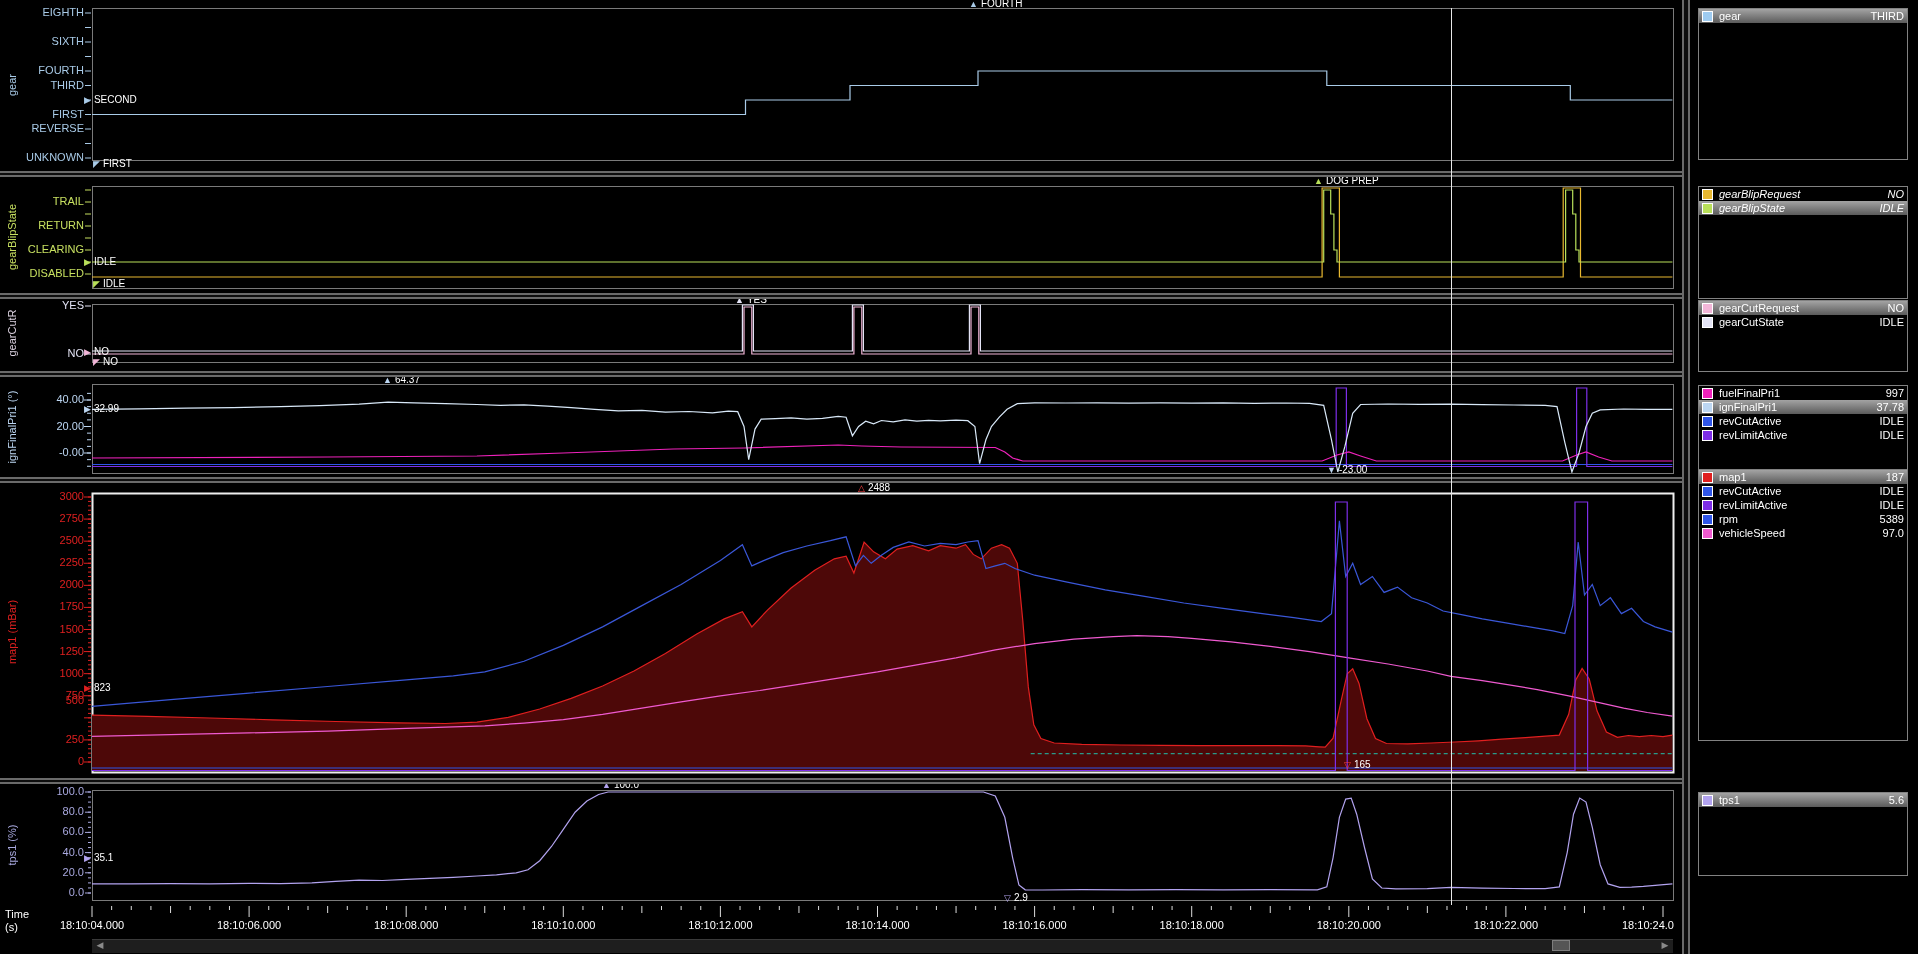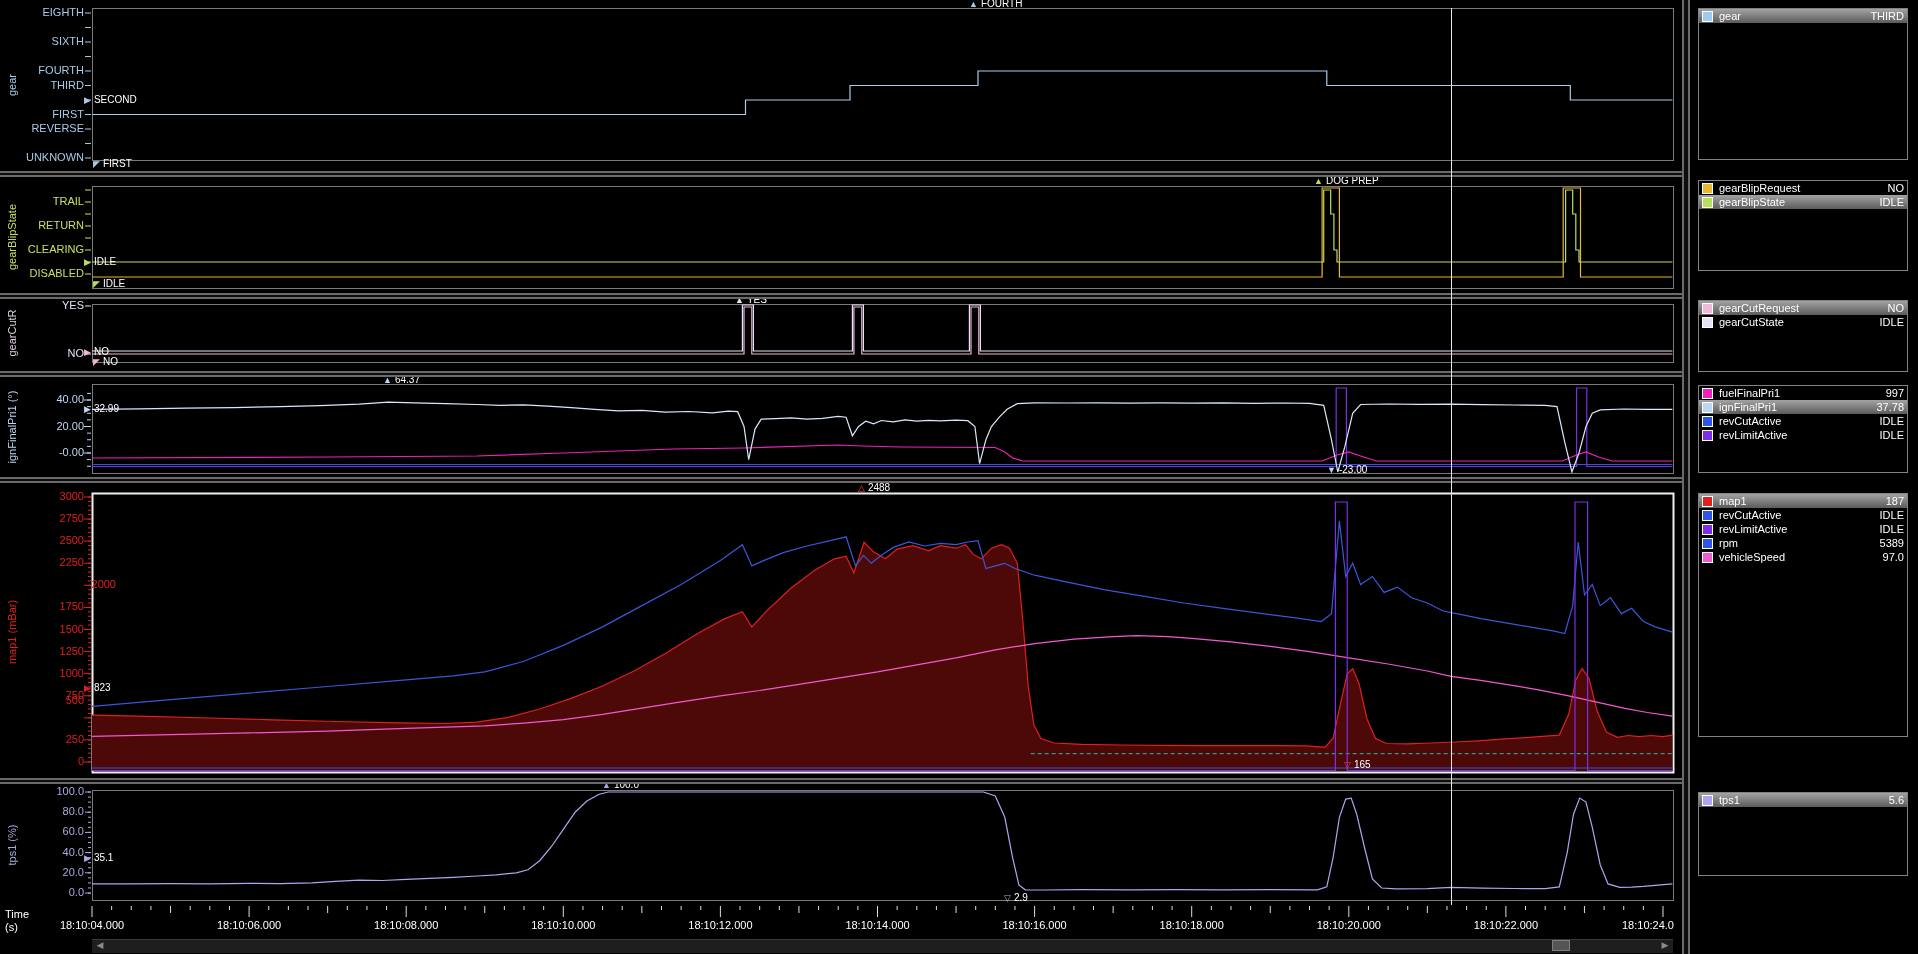--- a/index.html
+++ b/index.html
@@ -376,21 +376,21 @@
       <span class="mt">32.99</span>
     </div>
     <div class="marker" style="left: 1327px; top: 465px;">
       <span class="g" style="color: rgb(188, 214, 242);">▼</span>
       <span class="mt">-23.00</span>
     </div>
     <div class="alab" style="left: 0px; top: 490px; color: rgb(224, 32, 32);">3000</div>
     <div class="alab" style="left: 0px; top: 512.083px; color: rgb(224, 32, 32);">2750</div>
     <div class="alab" style="left: 0px; top: 534.167px; color: rgb(224, 32, 32);">2500</div>
     <div class="alab" style="left: 0px; top: 556.25px; color: rgb(224, 32, 32);">2250</div>
-    <div class="alab" style="left: 0px; top: 578.333px; color: rgb(224, 32, 32); padding-left: 32px;">2000</div>
+    <div class="alab" style="left: 0px; top: 578.333px; color: rgb(224, 32, 32);">2000</div>
     <div class="alab" style="left: 0px; top: 600.417px; color: rgb(224, 32, 32);">1750</div>
     <div class="alab" style="left: 0px; top: 622.5px; color: rgb(224, 32, 32);">1500</div>
     <div class="alab" style="left: 0px; top: 644.583px; color: rgb(224, 32, 32);">1250</div>
     <div class="alab" style="left: 0px; top: 666.667px; color: rgb(224, 32, 32);">1000</div>
     <div class="alab" style="left: 0px; top: 688.75px; color: rgb(224, 32, 32);">750</div>
     <div class="alab" style="left: 0px; top: 694px; color: rgb(224, 32, 32);">500</div>
     <div class="alab" style="left: 0px; top: 732.917px; color: rgb(224, 32, 32);">250</div>
     <div class="alab" style="left: 0px; top: 755px; color: rgb(224, 32, 32);">0</div>
     <div class="vlabel" style="left: 12px; top: 632px; color: rgb(224, 32, 32);">map1 (mBar)</div>
     <div class="marker" style="left: 858px; top: 483px;">
@@ -442,21 +442,21 @@
     <div class="hdiv" style="top: 778px; height: 6px;"></div>
     <div class="vdiv" style="left: 1682px;"></div>
     <div id="cursor" style="left: 1451px; top: 8px; height: 897px; background: rgb(232, 232, 232);"></div>
     <div class="lbox" style="top: 8px; height: 152px;">
       <div class="lrow sel">
         <span class="sw" style="background: rgb(158, 203, 240);"></span>
         <span class="lname">gear</span>
         <span class="lval">THIRD</span>
       </div>
     </div>
-    <div class="lbox" style="top: 180px; height: 91px;">
+    <div class="lbox" style="top: 186px; height: 113px; font-style: italic;">
       <div class="lrow">
         <span class="sw" style="background: rgb(232, 184, 48);"></span>
         <span class="lname">gearBlipRequest</span>
         <span class="lval">NO</span>
       </div>
       <div class="lrow sel">
         <span class="sw" style="background: rgb(185, 224, 90);"></span>
         <span class="lname">gearBlipState</span>
         <span class="lval">IDLE</span>
       </div>
@@ -488,21 +488,21 @@
         <span class="sw" style="background: rgb(47, 85, 232);"></span>
         <span class="lname">revCutActive</span>
         <span class="lval">IDLE</span>
       </div>
       <div class="lrow">
         <span class="sw" style="background: rgb(126, 46, 232);"></span>
         <span class="lname">revLimitActive</span>
         <span class="lval">IDLE</span>
       </div>
     </div>
-    <div class="lbox" style="top: 493px; height: 244px;">
+    <div class="lbox" style="top: 469px; height: 272px;">
       <div class="lrow sel">
         <span class="sw" style="background: rgb(224, 31, 31);"></span>
         <span class="lname">map1</span>
         <span class="lval">187</span>
       </div>
       <div class="lrow">
         <span class="sw" style="background: rgb(47, 85, 232);"></span>
         <span class="lname">revCutActive</span>
         <span class="lval">IDLE</span>
       </div>

